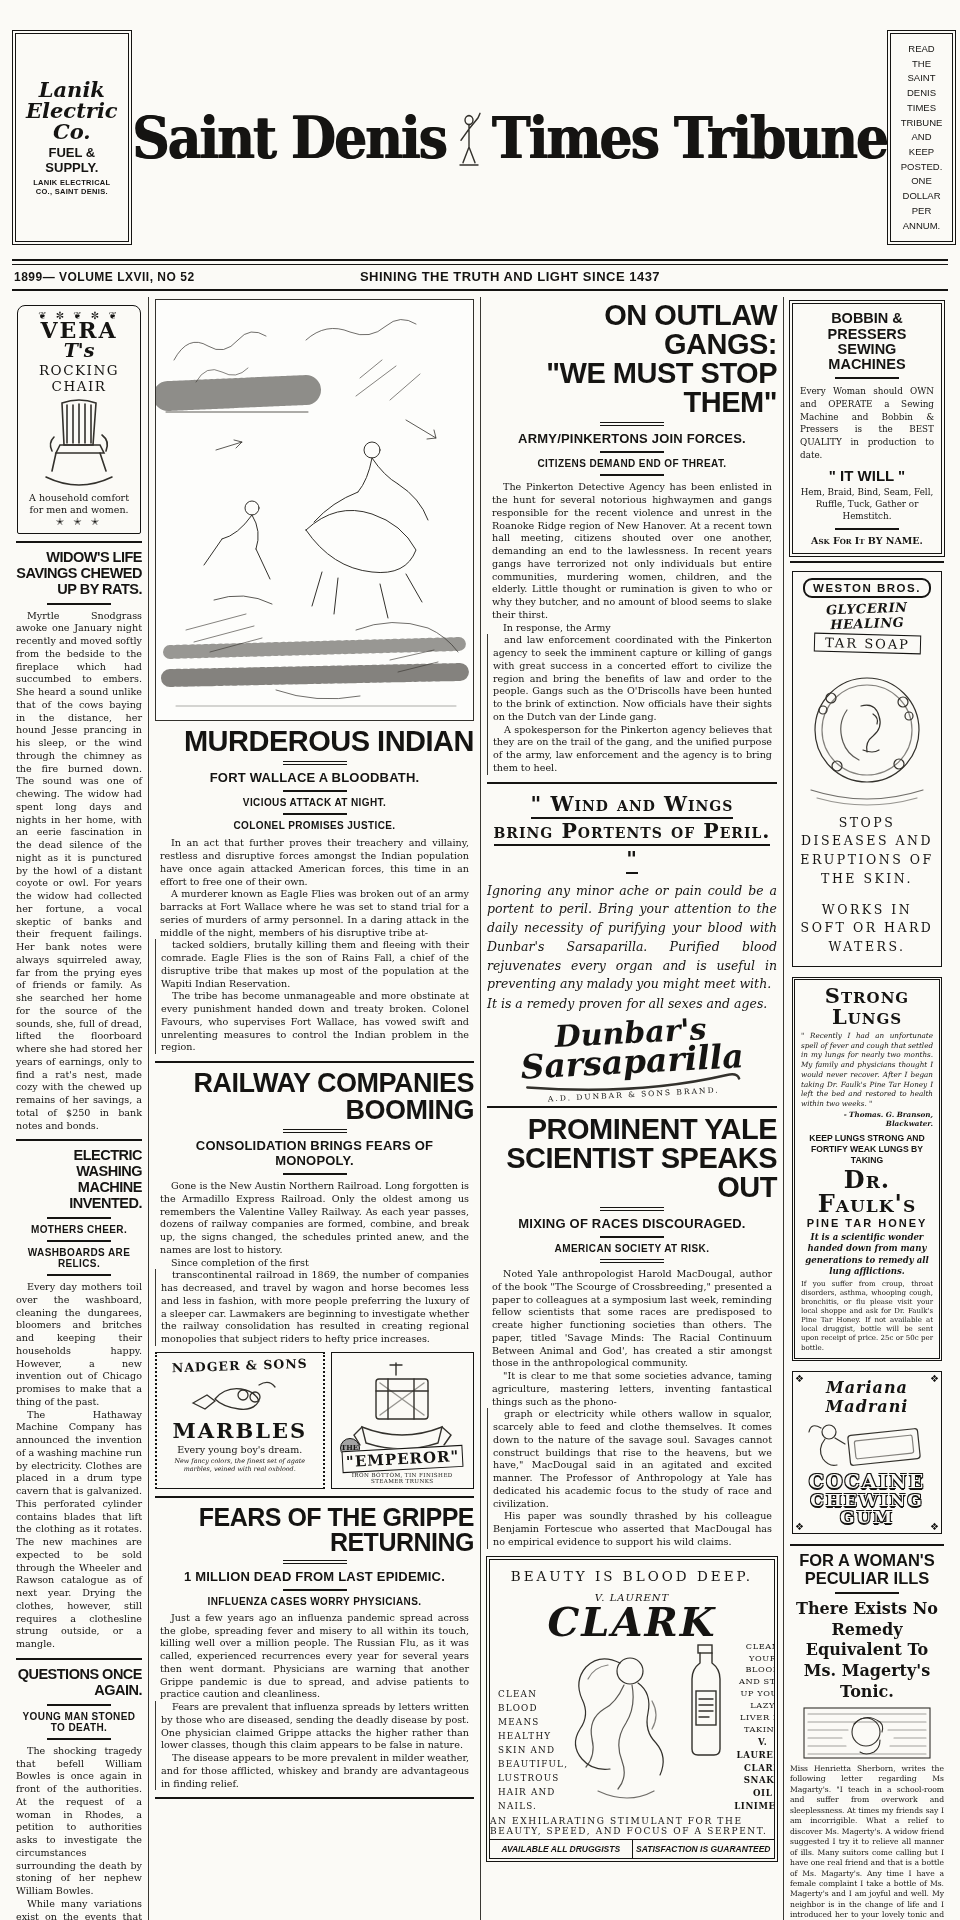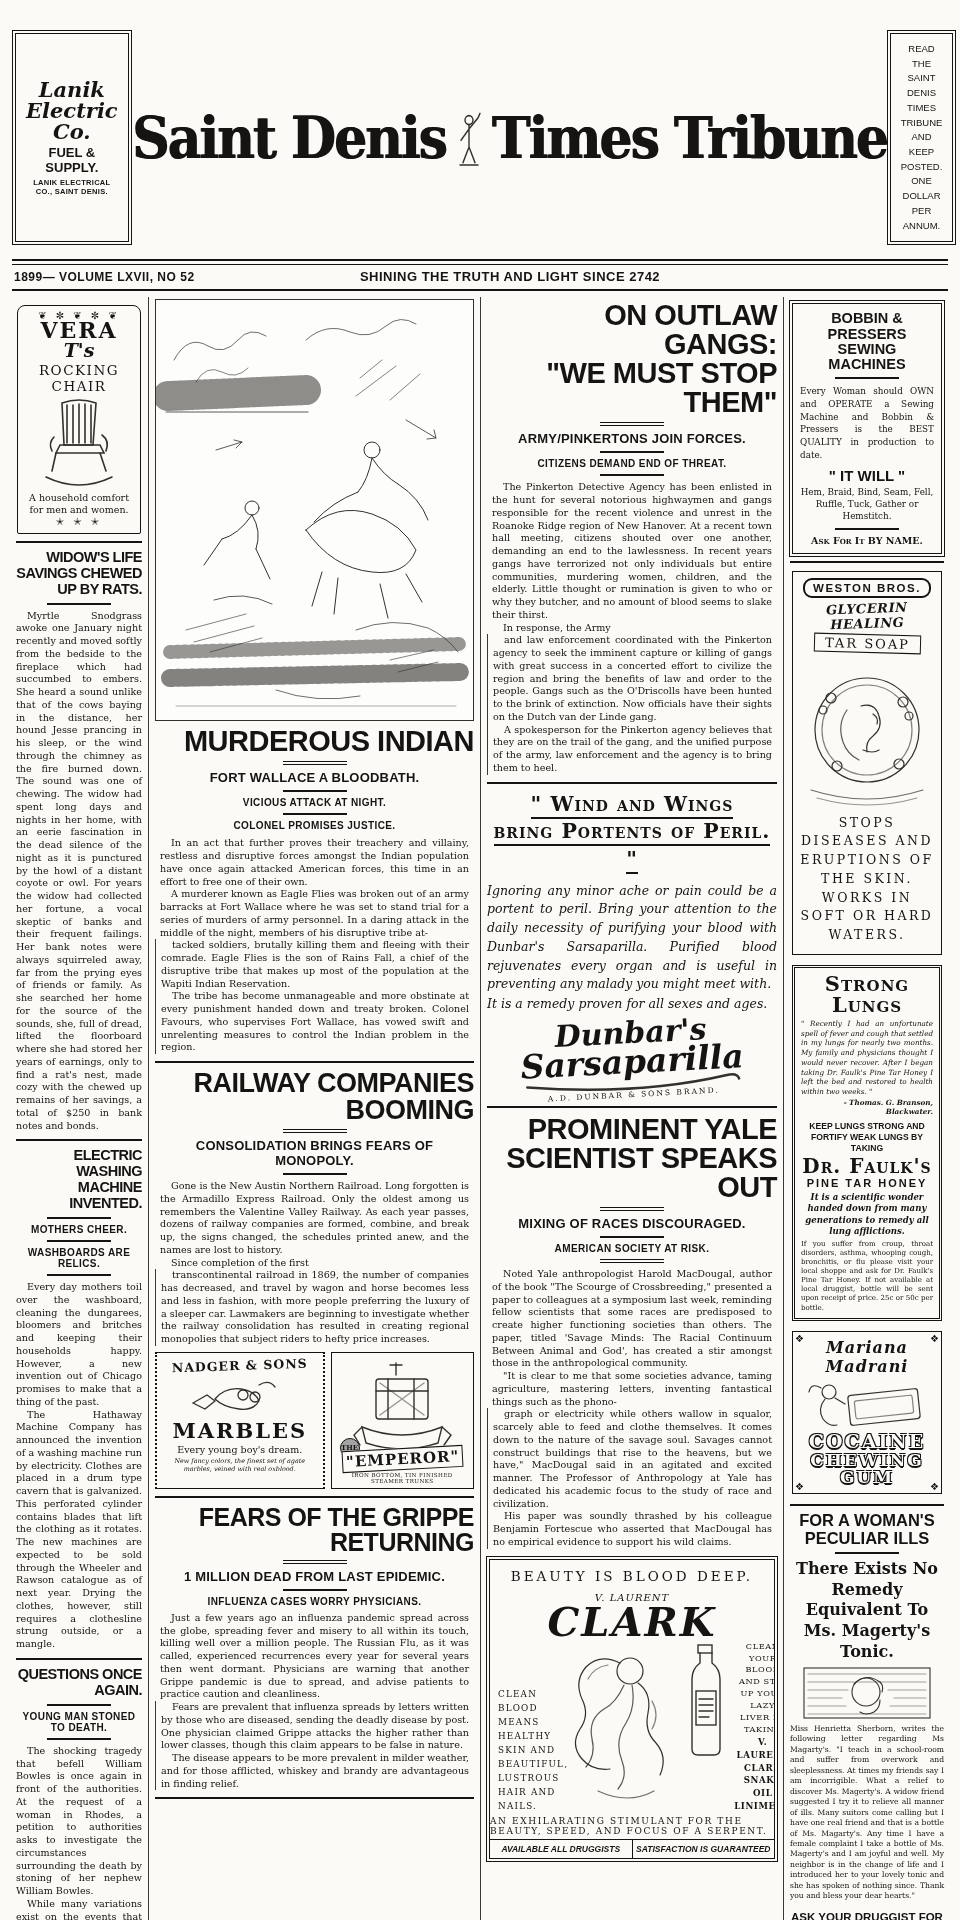--- a/index.html
+++ b/index.html
@@ -106,27 +106,27 @@
   .bobbin-body{font-size:8.8px;text-align:justify;margin-top:6px;line-height:1.45;}
   .bobbin-itwill{font-family:"Liberation Sans",sans-serif;font-weight:700;font-stretch:condensed;font-size:15px;margin-top:5px;}
   .bobbin-verbs{font-size:8.8px;margin-top:2px;line-height:1.4;}
   .bobbin-foot{font-variant:small-caps;font-weight:700;font-size:9.5px;margin-top:5px;}
   .weston{margin:8px 2px 0 2px;border:1px solid #151412;padding:5px 4px;text-align:center;}
   .weston-brand{border:2px solid #151412;border-radius:9px;display:inline-block;padding:2px 8px;
     font-family:"Liberation Sans",sans-serif;font-weight:700;font-size:11.5px;letter-spacing:1.5px;}
   .weston-l1{font-weight:700;font-style:italic;font-size:13px;letter-spacing:.5px;margin-top:3px;transform:rotate(-2deg);}
   .weston-l2{border:1px solid #151412;display:inline-block;padding:1px 10px;font-size:13px;letter-spacing:2px;margin-top:3px;transform:rotate(1.5deg);}
   .weston-claim1{font-size:12.5px;letter-spacing:2.5px;line-height:1.5;margin-top:6px;}
-  .weston-claim2{font-size:12.5px;letter-spacing:2.5px;line-height:1.5;margin-top:0;padding-bottom:4px;}
+  .weston-claim2{font-size:12.5px;letter-spacing:2.5px;line-height:1.5;margin-top:12px;padding-bottom:4px;}
   .faulks{border:3px double #151412;margin:10px 2px 0 2px;padding:5px 6px;text-align:center;}
   .faulks-h{font-weight:700;font-size:21px;font-variant:small-caps;letter-spacing:1px;line-height:1;}
   .faulks-quote{font-size:7.2px;font-style:italic;text-align:justify;margin-top:4px;line-height:1.35;}
   .faulks-attr{font-size:7.2px;font-style:italic;font-weight:700;text-align:right;margin-top:1px;}
   .faulks-keep{font-family:"Liberation Sans",sans-serif;font-weight:700;font-size:8.6px;margin-top:5px;line-height:1.3;}
-  .faulks-brand{font-weight:700;font-size:20px;font-variant:small-caps;letter-spacing:1px;margin-top:2px;line-height:1;}
+  .faulks-brand{font-weight:700;font-size:24px;font-variant:small-caps;letter-spacing:1px;margin-top:2px;line-height:1;}
   .faulks-prod{font-family:"Liberation Sans",sans-serif;font-weight:700;font-size:11px;letter-spacing:2px;margin-top:1px;}
   .faulks-wonder{font-size:8.6px;font-style:italic;font-weight:700;margin-top:3px;line-height:1.3;}
   .faulks-body{font-size:7px;text-align:justify;margin-top:3px;line-height:1.3;}
   .madrani{border:1px solid #151412;margin:10px 2px 0 2px;padding:6px 5px;text-align:center;position:relative;}
   .madrani .corner{position:absolute;font-size:10px;}
   .madrani-brand{font-style:italic;font-weight:700;font-size:16px;letter-spacing:1px;}
   .outline-text{font-weight:700;letter-spacing:2px;color:#fbfaf6;line-height:1.05;
     text-shadow:-1px -1px 0 #151412,1px -1px 0 #151412,-1px 1px 0 #151412,1px 1px 0 #151412,0 2px 0 #151412;}
   .madrani-p1{font-size:19px;}
   .madrani-p2{font-size:17px;}
@@ -169,21 +169,21 @@
     <div class="mast-box">
       <div class="read-line">READ THE</div>
       <div class="read-line">SAINT DENIS TIMES TRIBUNE</div>
       <div class="read-line">AND KEEP POSTED.</div>
       <div class="read-line">ONE DOLLAR PER ANNUM.</div>
     </div>
   </div>
   <div class="mast-rules"></div>
   <div class="vol-row">
     <div class="vol-left cond">1899— VOLUME LXVII, NO 52</div>
-    <div class="vol-motto cond">SHINING THE TRUTH AND LIGHT SINCE 2742</div>
+    <div class="vol-motto cond">SHINING THE TRUTH AND LIGHT SINCE 1437</div>
   </div>
 </div>
 
 <div class="page-cols">
 
   <div class="col c1">
     <div class="vera">
       <div class="vera-orn">❦ ✼ ❦ ✼ ❦</div>
       <div class="vera-brand">VERA</div>
       <div class="vera-ts">T's</div>

